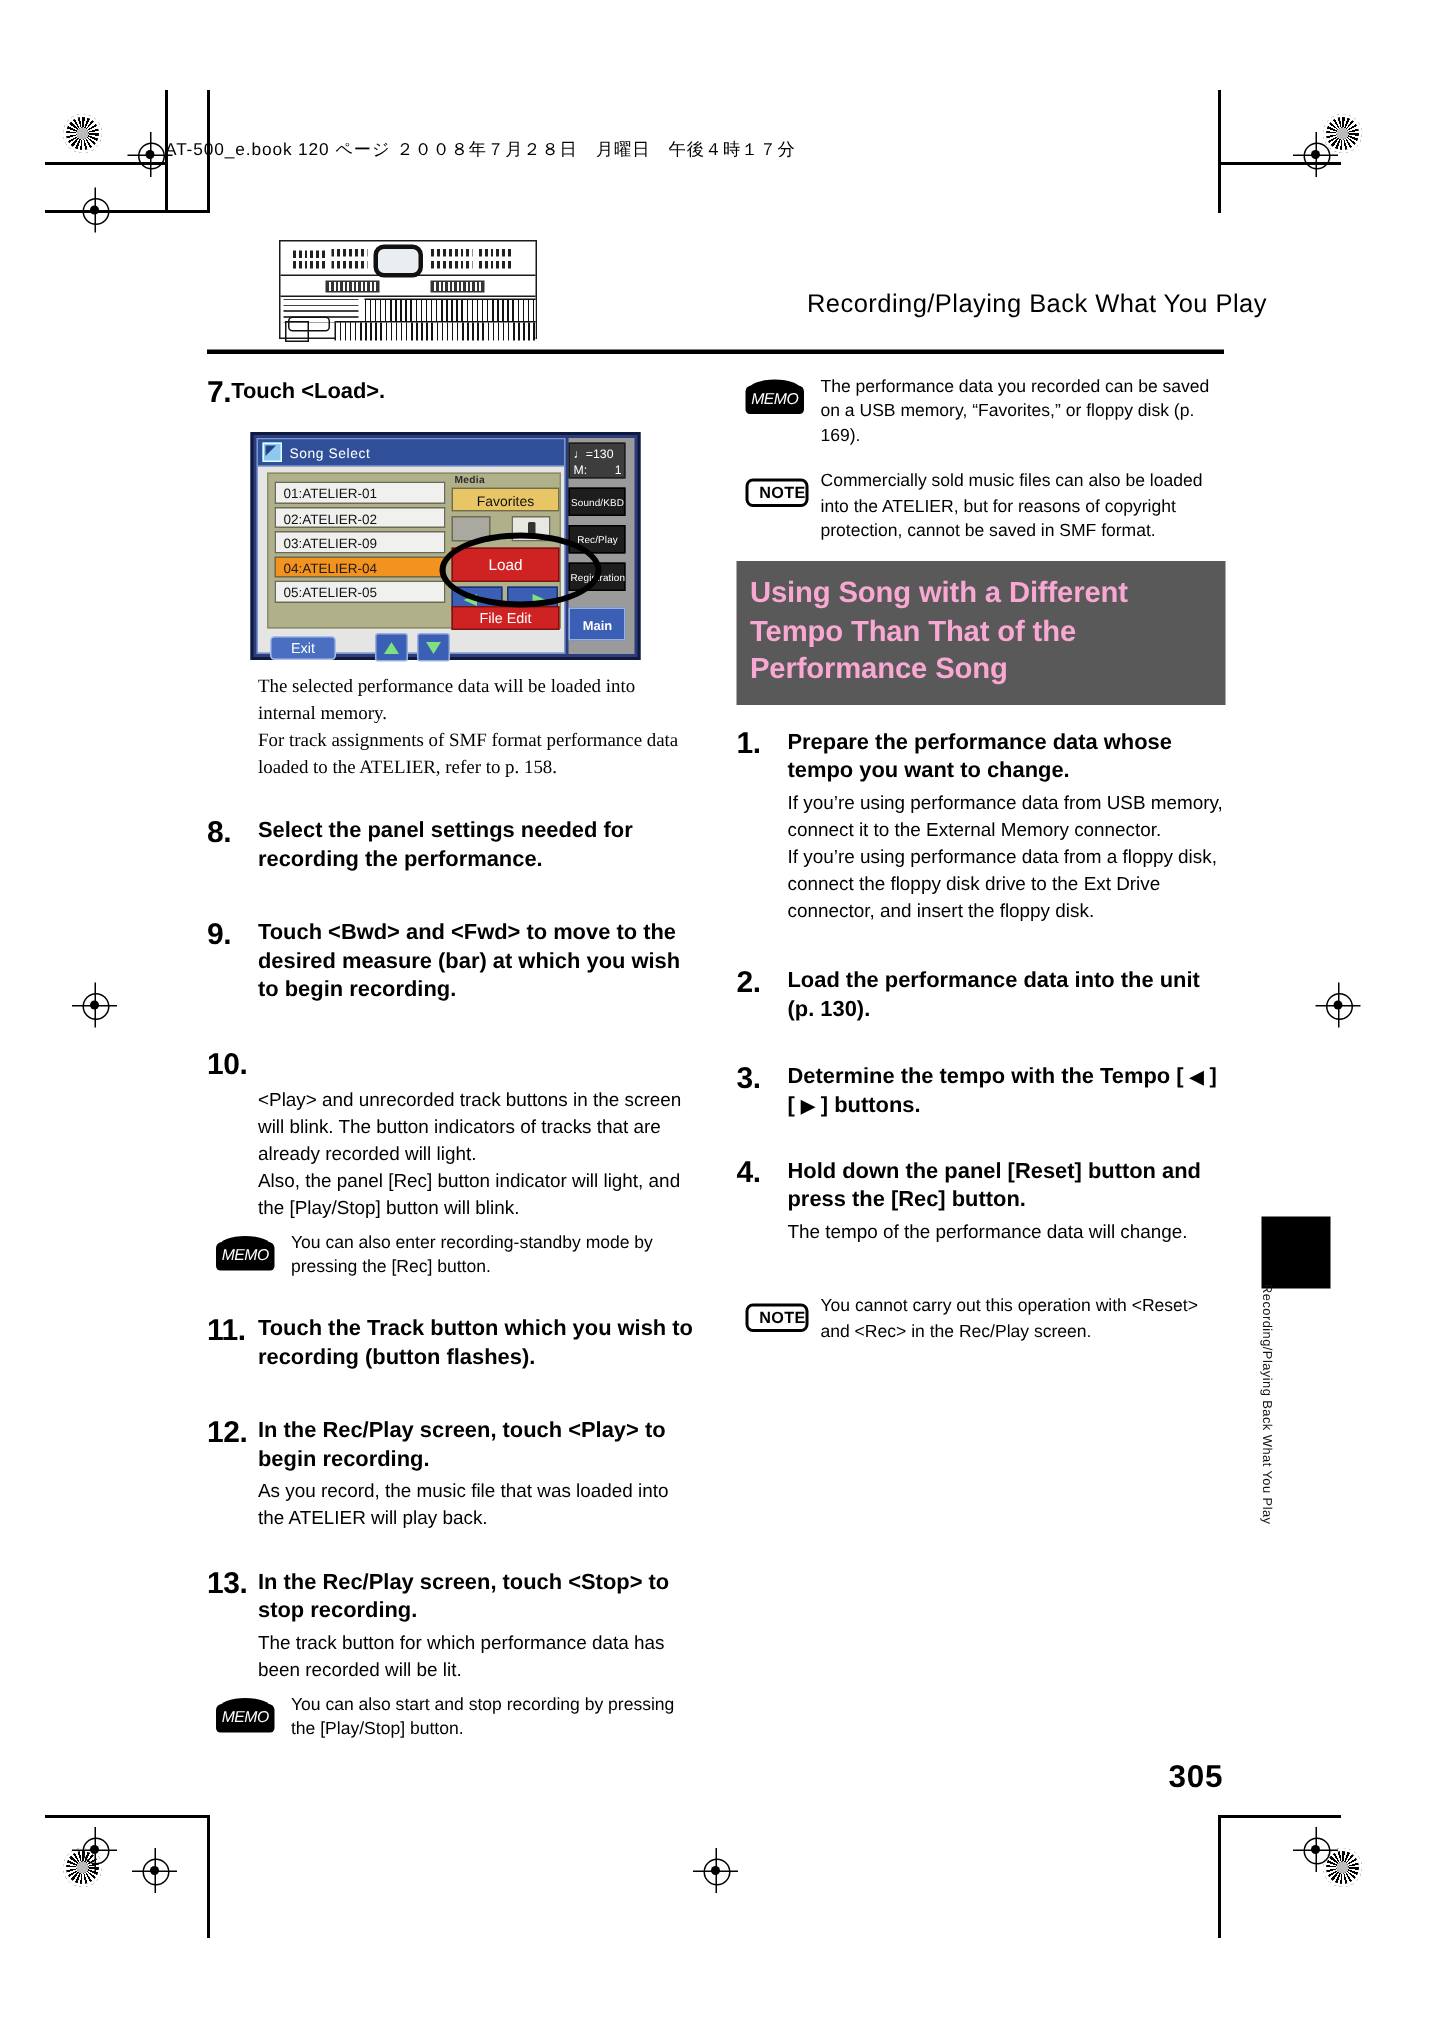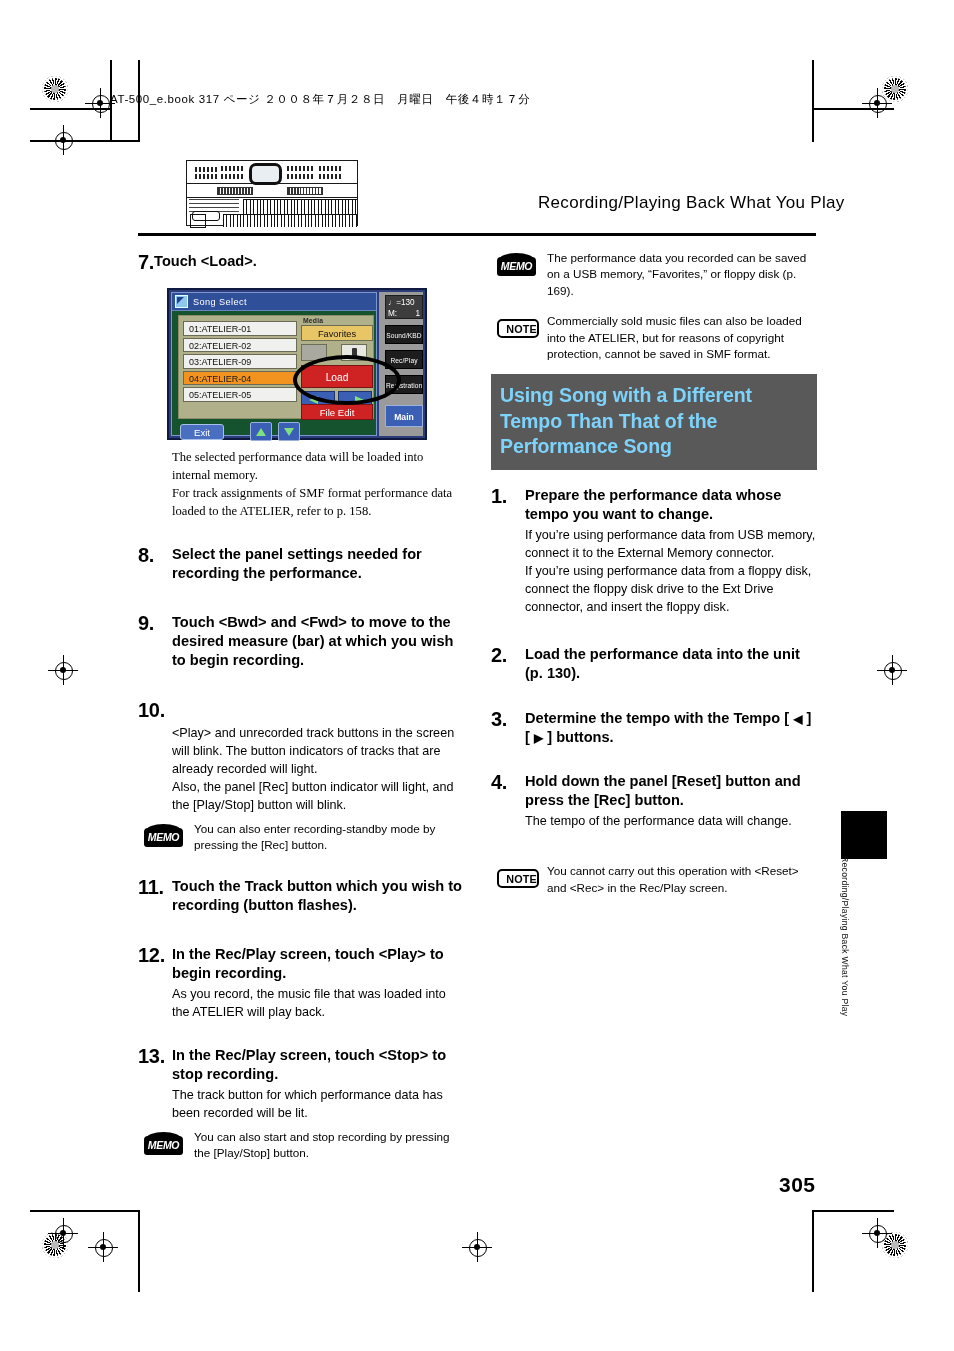--- a/index.html
+++ b/index.html
@@ -171,21 +171,21 @@
     font-size:11.7px; line-height:1.40; padding-left:2px;
   }
   .memo-badge {
     position:relative;
     display:inline-block;
     width:39px; height:19px;
     background:#000;
     border-radius:4px 4px 3px 3px;
     color:#fff;
     font-size:10.5px;
-    font-weight:bold;
+    font-weight:normal;
     font-style:italic;
     text-align:center;
     line-height:19px;
     letter-spacing:-0.3px;
   }
   .memo-badge::before{
     content:"";
     position:absolute; left:2px; top:-4px;
     width:35px; height:7px;
     background:#000;
@@ -200,21 +200,21 @@
     font-weight:bold;
     text-align:right;
     line-height:17px;
     letter-spacing:0.2px;
     box-sizing:border-box;
   }
 
   
   .section-head {
     background:#595959;
-    color:#7dd3fc;
+    color:#f9a8d4;
     font-weight:bold;
     font-size:19.5px;
     line-height:1.30;
     padding:9px 12px 11px 9px;
     letter-spacing:-0.1px;
     margin: 12px 0 14px 0;
   }
 
   
   .arrw { font-size:12px; }
@@ -252,21 +252,21 @@
   }
   .lcd-title .ticon::after{
     content:"";position:absolute;left:1px;top:1px;
     width:0;height:0;border-left:7px solid #24408a;border-bottom:7px solid transparent;
   }
   .lcd-title .ttext{
     color:#ffffff; font-size:9.2px; letter-spacing:0.4px;
   }
   .lcd-body {
     position:absolute; left:0; top:18px; right:0; bottom:0;
-    background:#14532d;
+    background:#e5e5e5;
   }
   .lcd-olive {
     position:absolute; left:6px; top:4px; width:196px; height:104px;
     background:#b0b08a;
     border:1px solid #8c8c66;
     box-sizing:border-box;
   }
   .song-list {
     position:absolute; left:4px; top:5px; width:114px;
   }
@@ -345,21 +345,21 @@
   .updown::after{
     content:"";position:absolute;left:5px;
     width:0;height:0;border-left:5px solid transparent;border-right:5px solid transparent;
   }
   .updown.u::after{ top:5px; border-bottom:8px solid #7ee07e; }
   .updown.d::after{ top:5px; border-top:8px solid #7ee07e; }
 
   .lcd-side{
     width:44px; margin:2px 2px 2px 0;
     background:#9a9a9a;
-    display:flex; flex-direction:column; align-items:flex-end;
+    display:flex; flex-direction:column; align-items:flex-start;
     padding-top:3px;
     box-sizing:border-box;
   }
   .tempo-box{
     width:38px;height:24px;background:#3d3d3d;border:1px solid #1d1d1d;
     color:#fff; font-size:8.2px; line-height:11px; padding:1px 2px;
     box-sizing:border-box;
   }
   .tempo-box .l2{ text-align:left; }
   .tempo-box .r{ float:right; }
@@ -471,21 +471,21 @@
     <div class="c-ring"></div>
     <div class="c-dot"></div>
   </div>
 <div class="crosshair" style="left:462px;top:1232px;">
     <div class="c-h"></div>
     <div class="c-v"></div>
     <div class="c-ring"></div>
     <div class="c-dot"></div>
   </div>
 
-<div class="fileinfo">AT-500_e.book  317 ページ  ２００８年７月２８日　月曜日　午後４時１７分</div>
+<div class="fileinfo">AT-500_e.book  120 ページ  ２００８年７月２８日　月曜日　午後４時１７分</div>
 
 <div class="organ">
   <div class="panel-top"></div>
   <div class="btnrow" style="left:8px;top:6px;width:22px;"></div>
   <div class="btnrow" style="left:8px;top:13px;width:22px;"></div>
   <div class="btnrow" style="left:34px;top:5px;width:24px;"></div>
   <div class="btnrow" style="left:34px;top:13px;width:24px;"></div>
   <div class="btnrow" style="left:100px;top:5px;width:28px;"></div>
   <div class="btnrow" style="left:100px;top:13px;width:28px;"></div>
   <div class="btnrow" style="left:132px;top:5px;width:22px;"></div>

